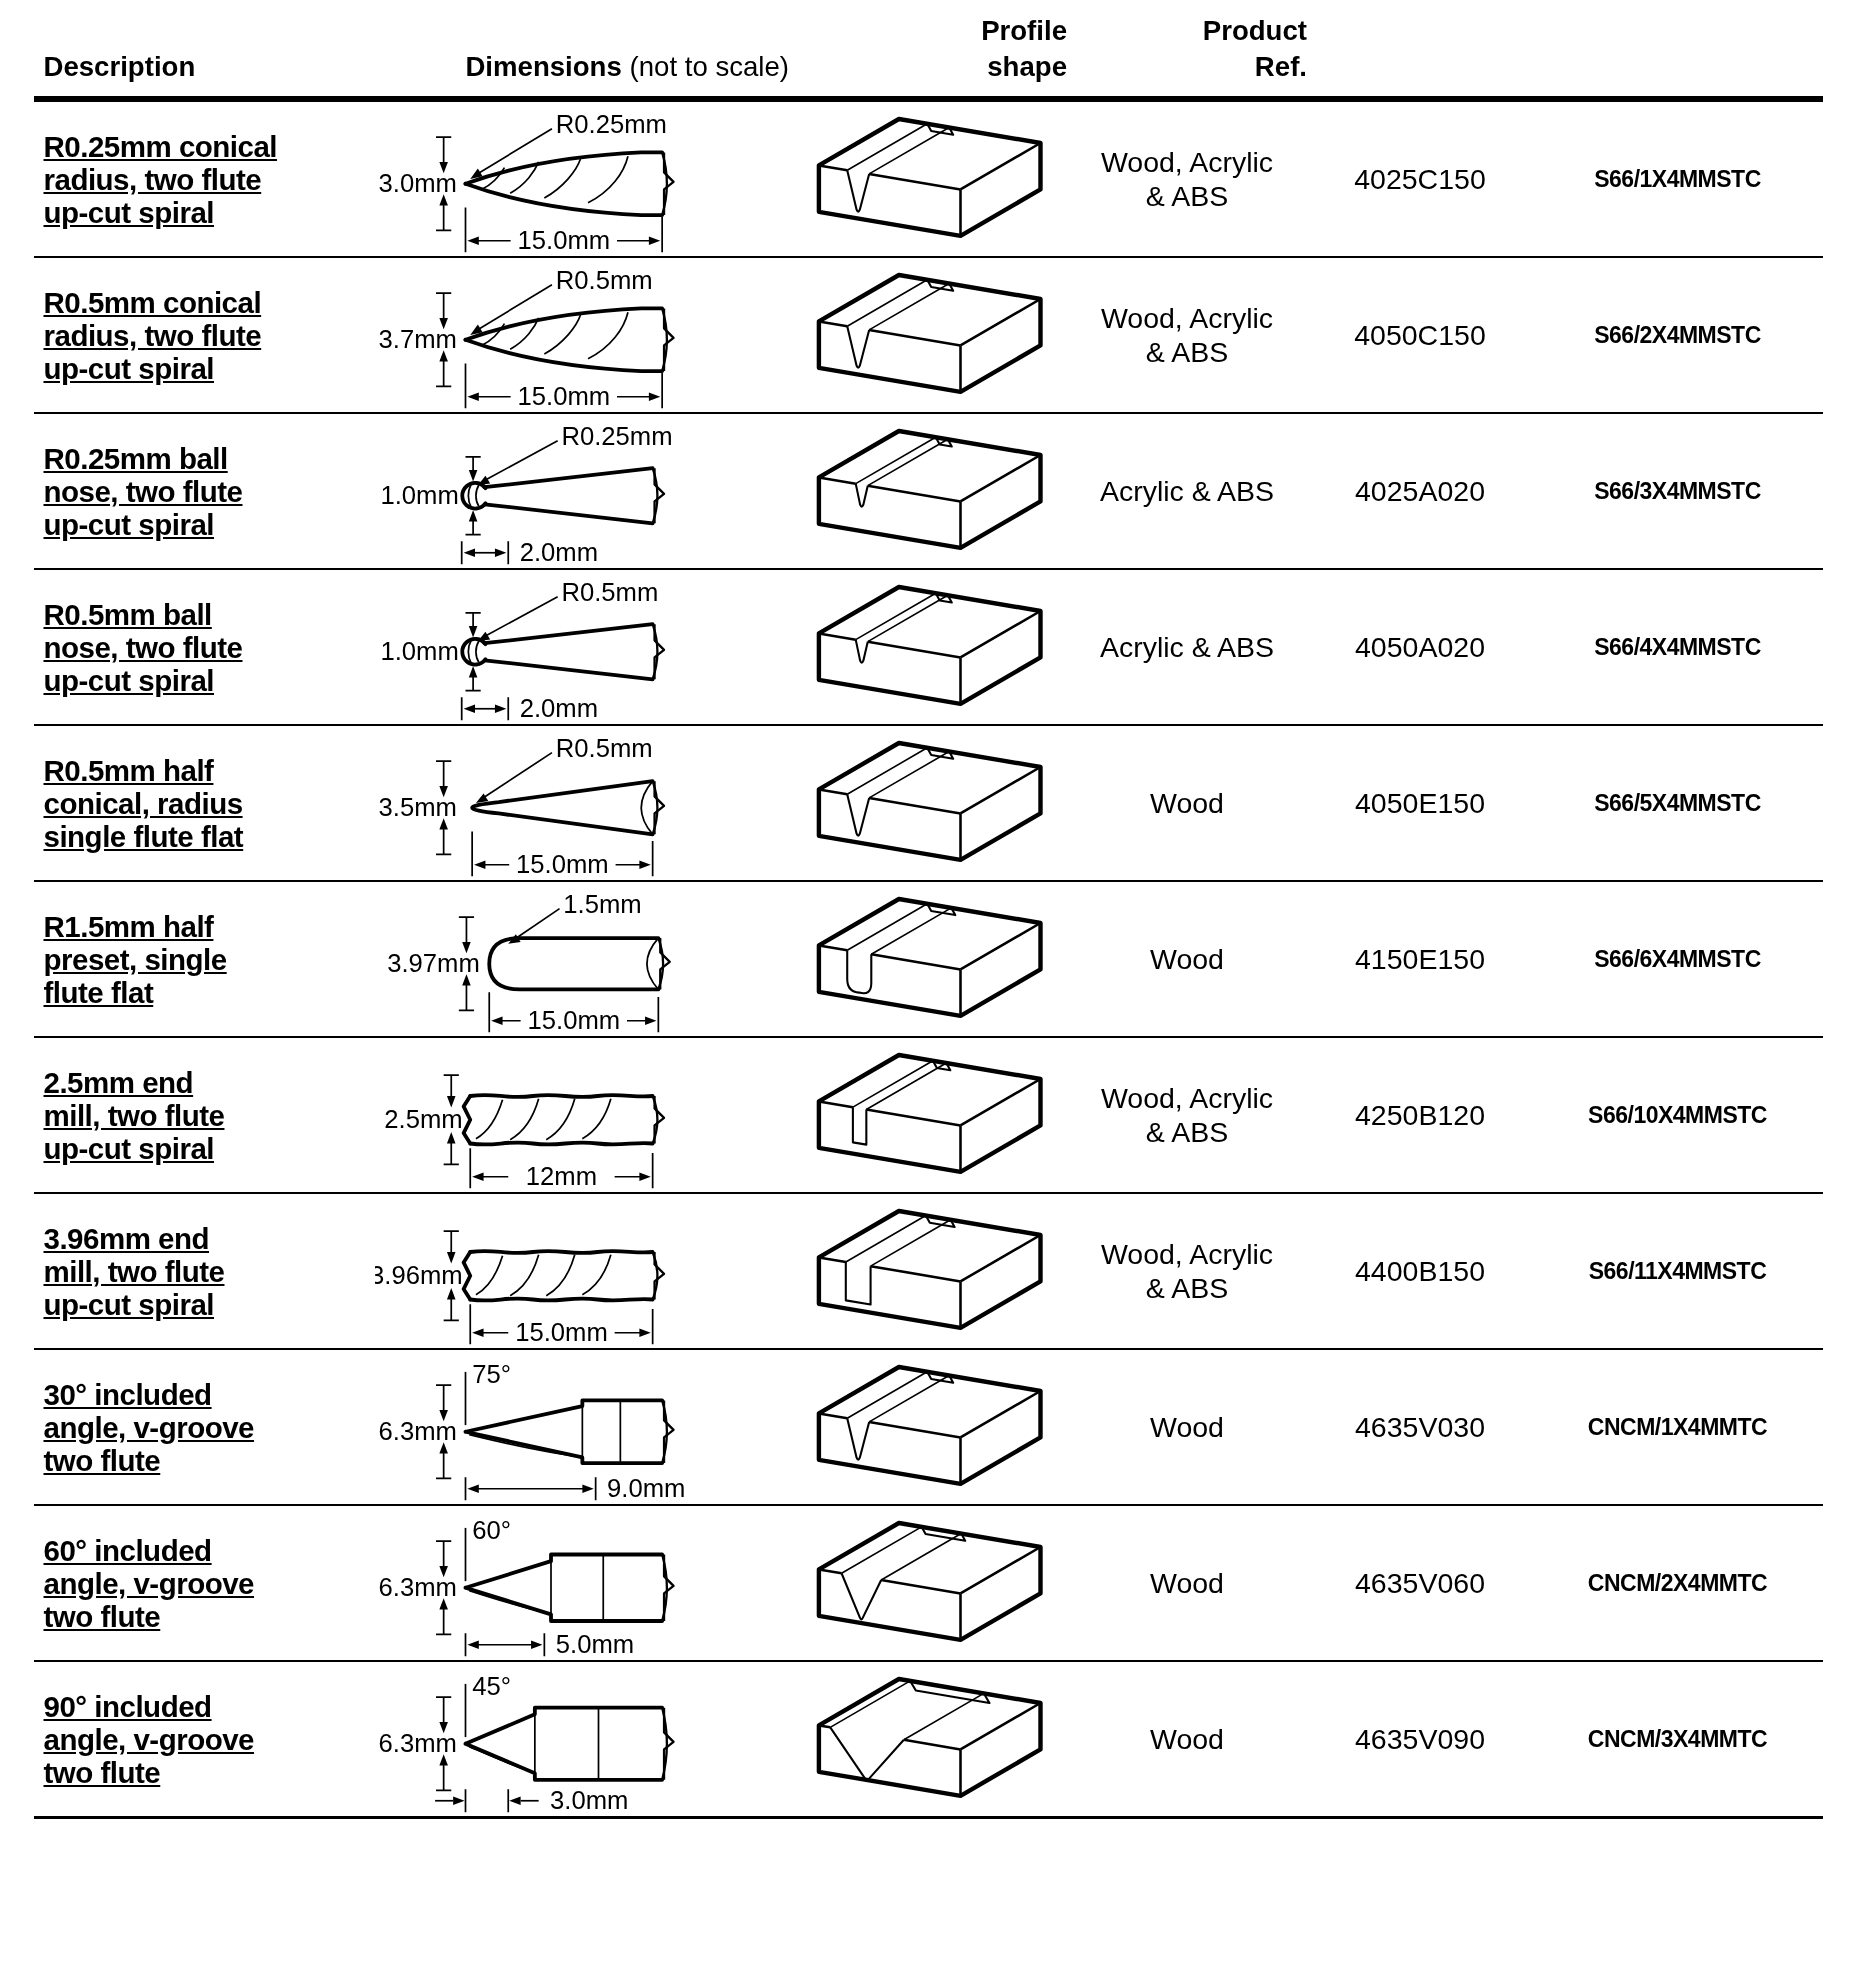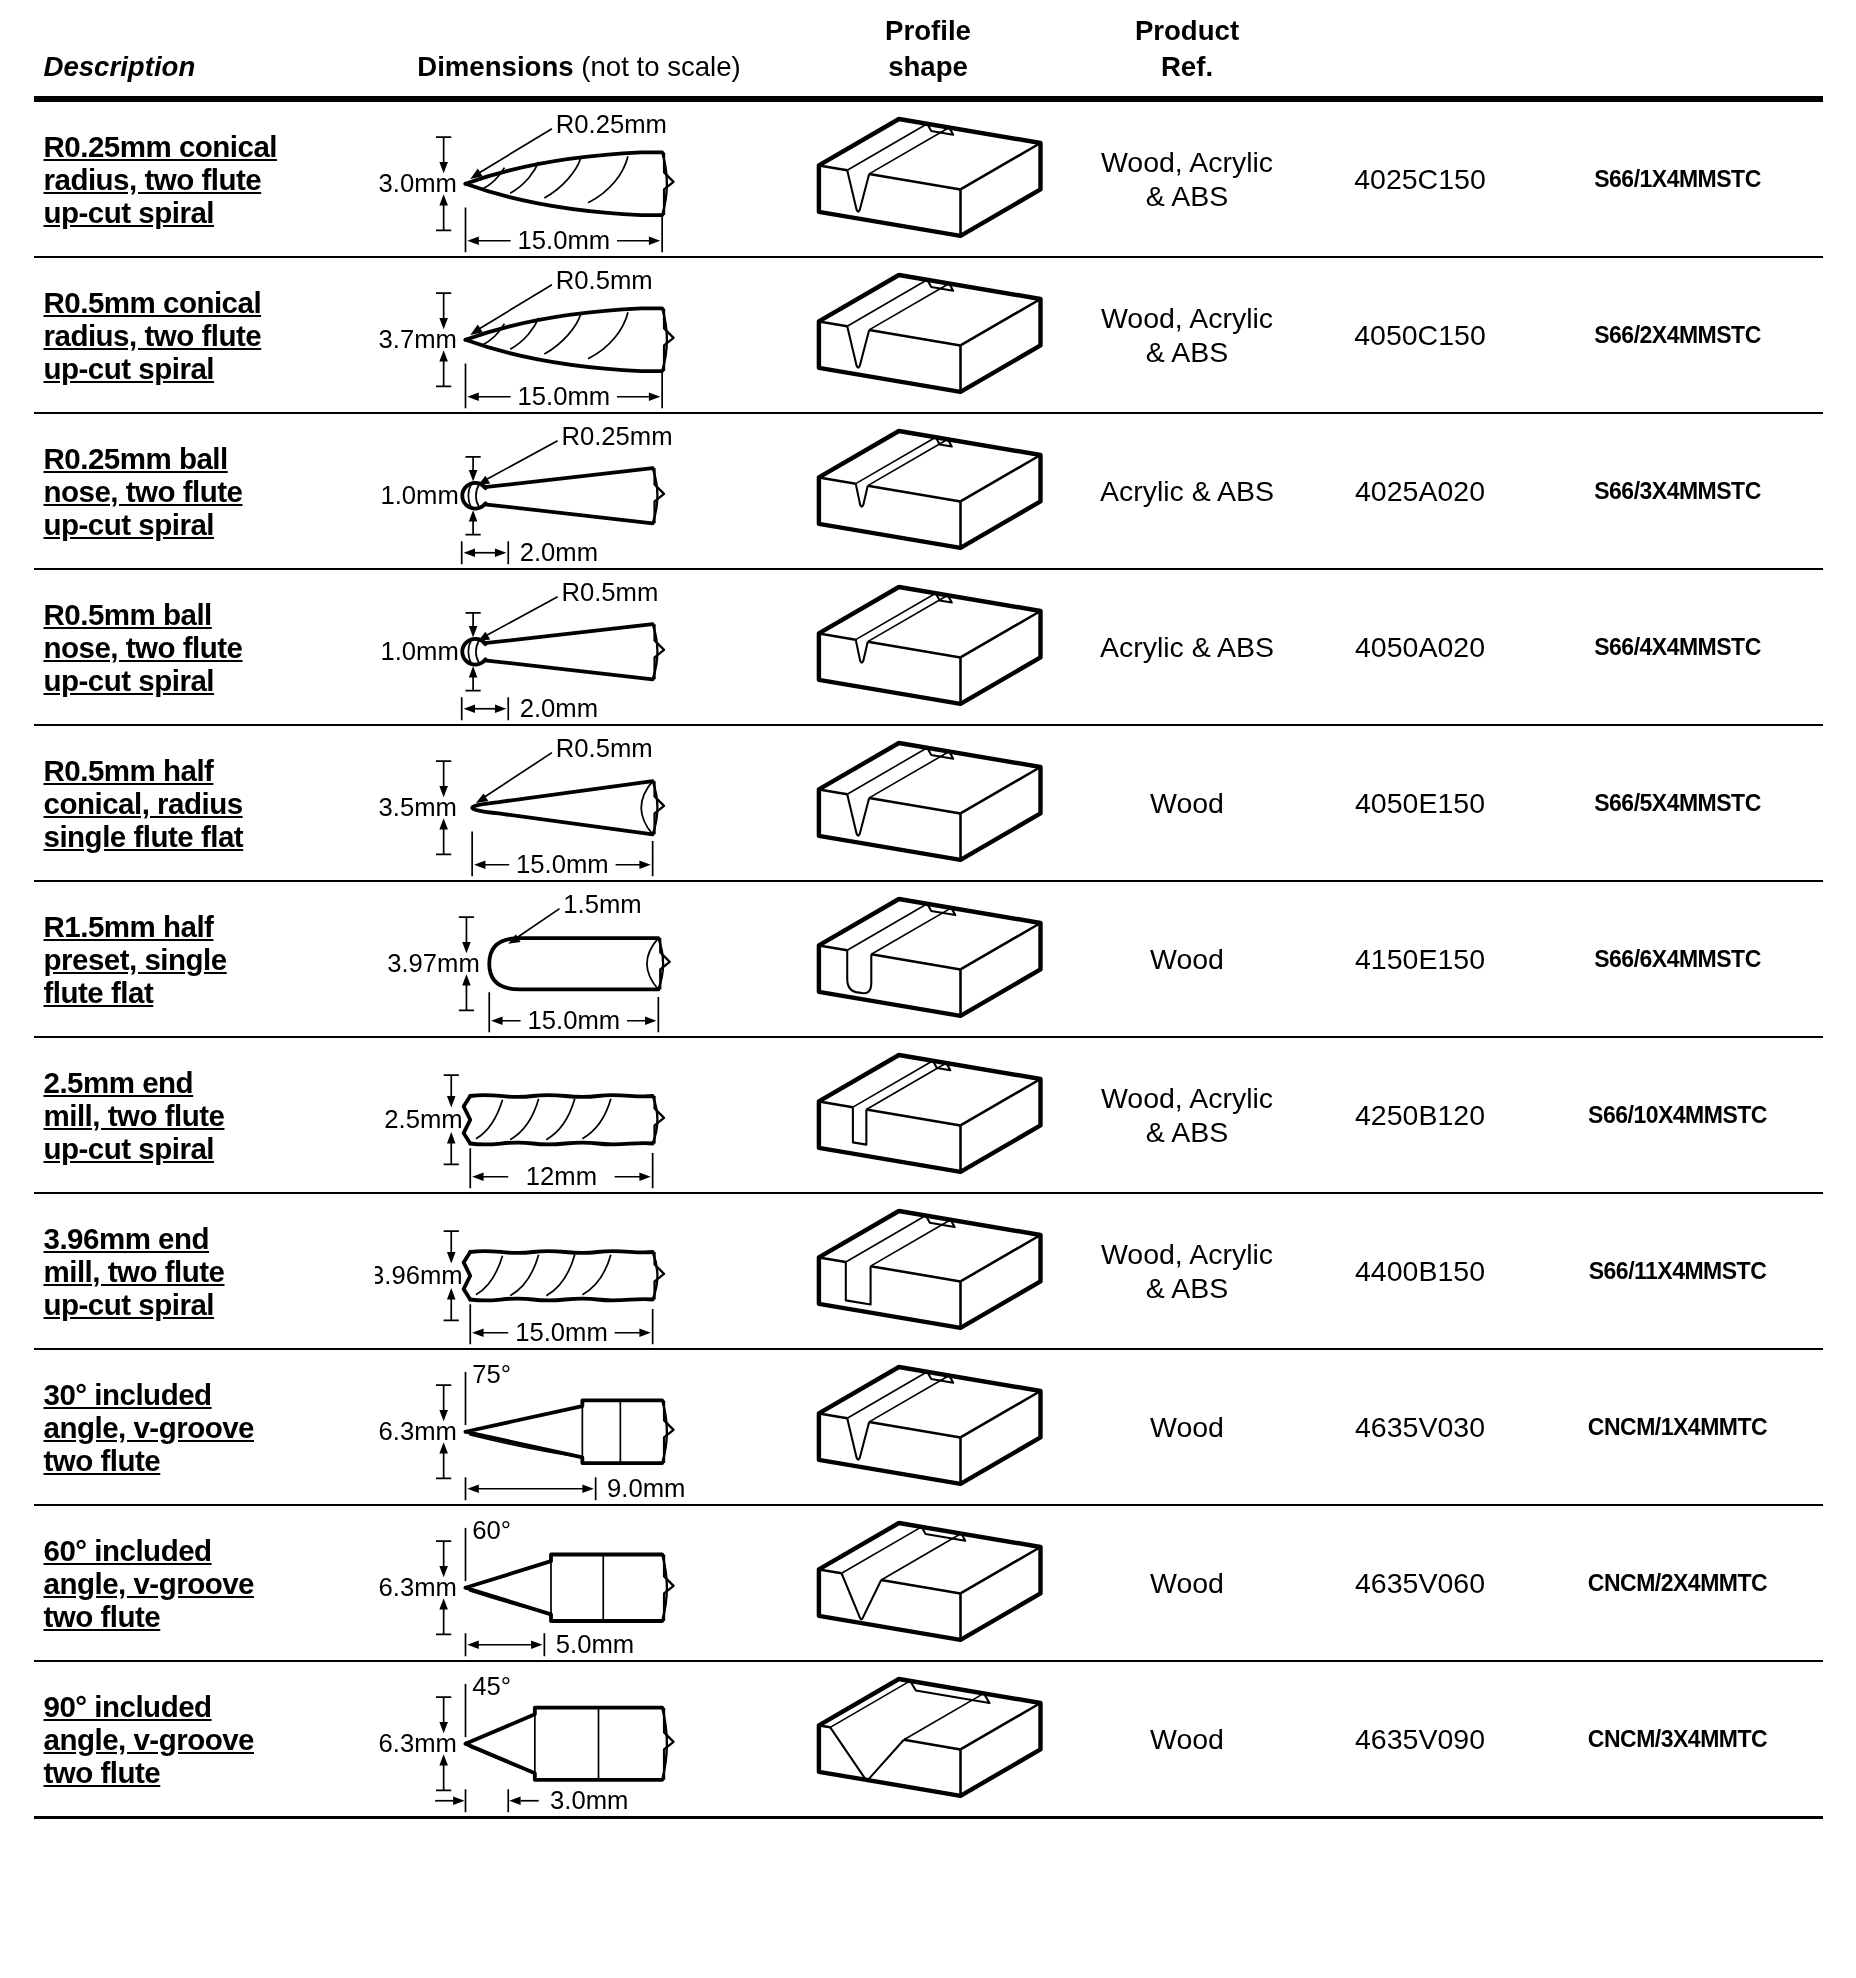--- a/index.html
+++ b/index.html
@@ -2,22 +2,22 @@
 <html style="font-size:15px"><head>
 <meta charset="utf-8">
 <style>
   html,body{margin:0;padding:0;background:#fff;color:#000;}
   body{width:1857px;height:1978px;font-family:"Liberation Sans",sans-serif;overflow:hidden;}
   .page{padding:13.3px 34px 0 34px;}
   .title{text-align:center;font-size:66px;font-weight:bold;letter-spacing:-1px;
          margin:9.5px 0 28.5px 0;text-shadow:1.6px 0 #000,-1.6px 0 #000;}
   .hdr{display:grid;grid-template-columns:335px 420px 278px 240px 226px 289px;
        align-items:end;padding-bottom:11.4px;}
-  .hcell{font-weight:bold;font-size:27.6px;line-height:1.3;text-align:center;}
-  .hcell.hleft{text-align:left;padding-left:9.5px;font-style:italic;}
+  .hcell{font-weight:bold;font-size:27.6px;line-height:1.3;text-align:right;}
+  .hcell.hleft{text-align:left;padding-left:9.5px;}
   .hnote{font-weight:normal;}
   .rule{border-top:6.7px solid #000;}
   .rows .row{display:grid;grid-template-columns:335px 420px 278px 240px 226px 289px;
        height:154px;align-items:center;border-bottom:2.9px solid #000;}
   .rows .row:last-child{border-bottom:3.8px solid #000;}
   .cell.desc{font-weight:bold;font-size:29.5px;line-height:1.12;padding-left:9.5px;letter-spacing:-0.5px;text-decoration:underline;}
   .cell.mat,.cell.tool{font-size:28.5px;text-align:center;line-height:1.2;}
   .cell.ref{font-size:23px;font-weight:bold;text-align:center;letter-spacing:-0.5px;}
   .cell.dims svg,.cell.prof svg{display:block;margin:0 auto;}
   svg text{font-family:"Liberation Sans",sans-serif;font-size:27px;fill:#000;}

